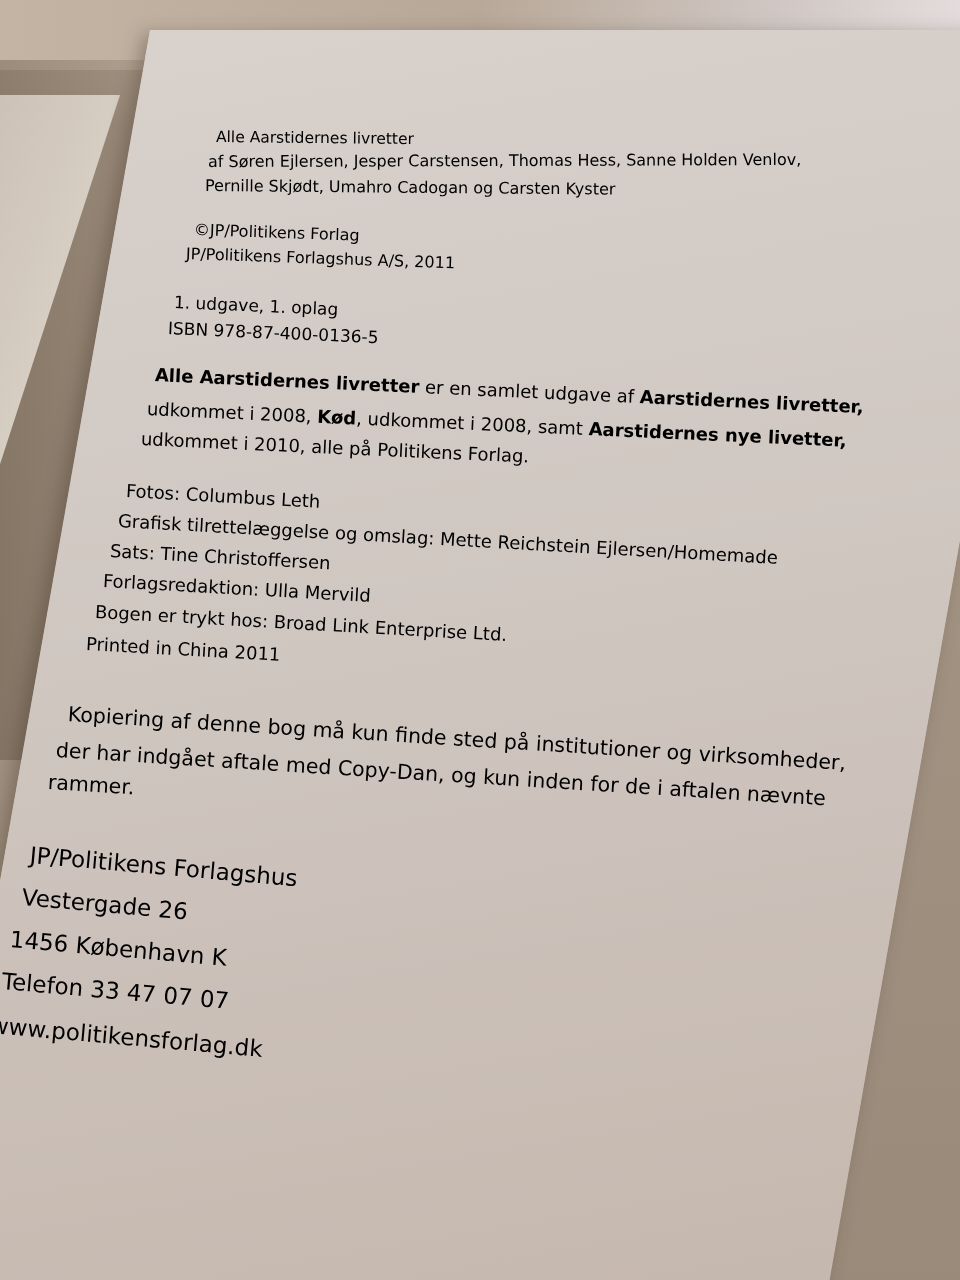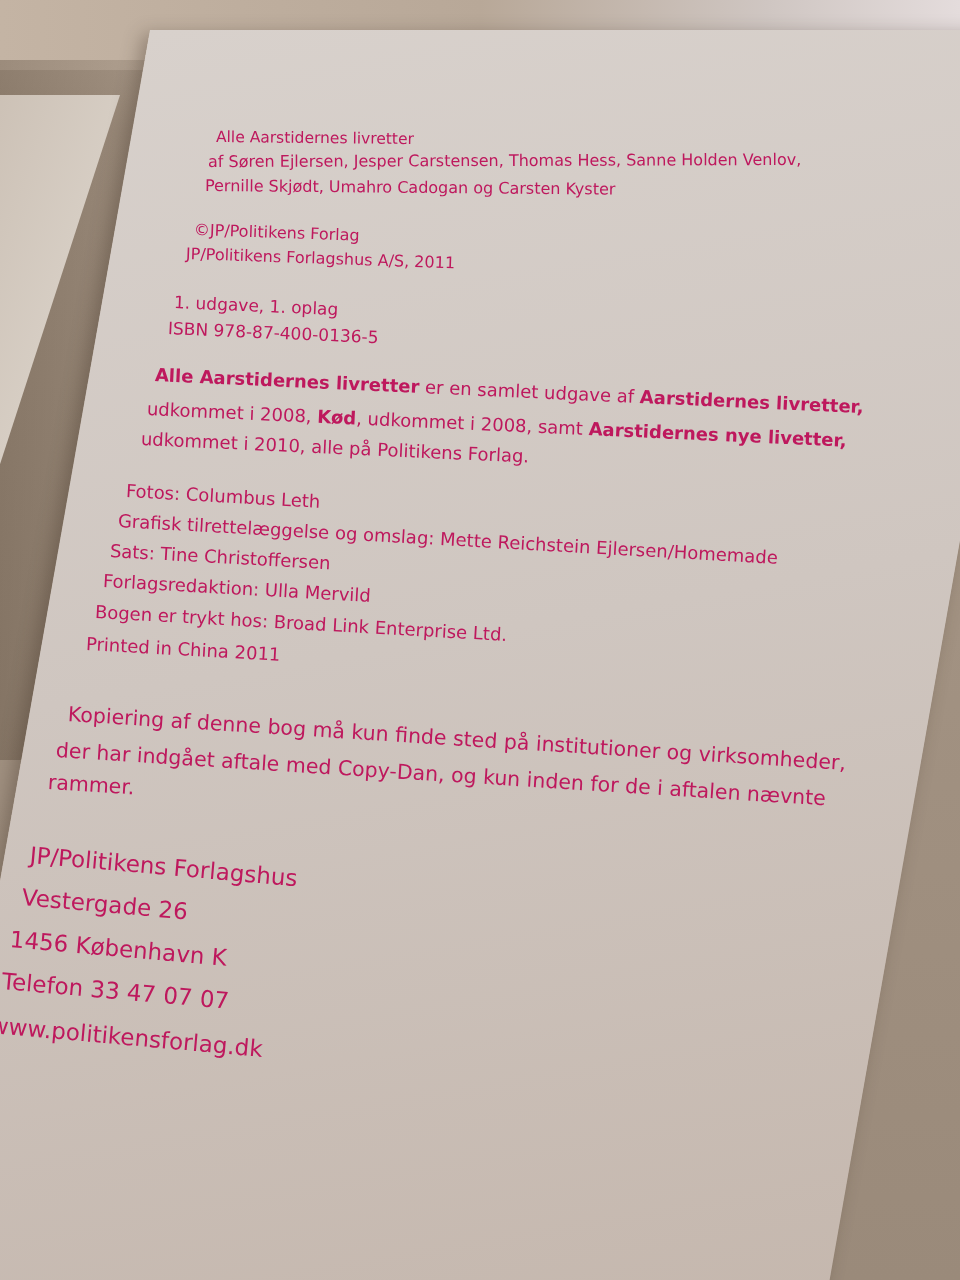--- a/index.html
+++ b/index.html
@@ -24,21 +24,21 @@
   }
   .page {
     position: absolute; left: 150px; top: 30px; width: 900px; height: 1350px;
     background: linear-gradient(170deg, #d8d1cc 0%, #cfc6c0 45%, #c4b6ac 100%);
     transform-origin: top left;
     transform: skewX(-10deg);
     box-shadow: -6px 4px 18px rgba(60,45,35,0.35);
   }
   .content {
     position: absolute; left: 0; top: 0; width: 960px; height: 1280px;
-    color: #be185d;
+    color: #000000;
   }
   .line {
     position: absolute; white-space: nowrap; transform-origin: left center;
   }
   .sm { font-size: 15.5px; }
   .md { font-size: 18px; }
   .lg { font-size: 20.5px; }
   .xl { font-size: 23px; }
   b { font-weight: bold; }
 </style>

